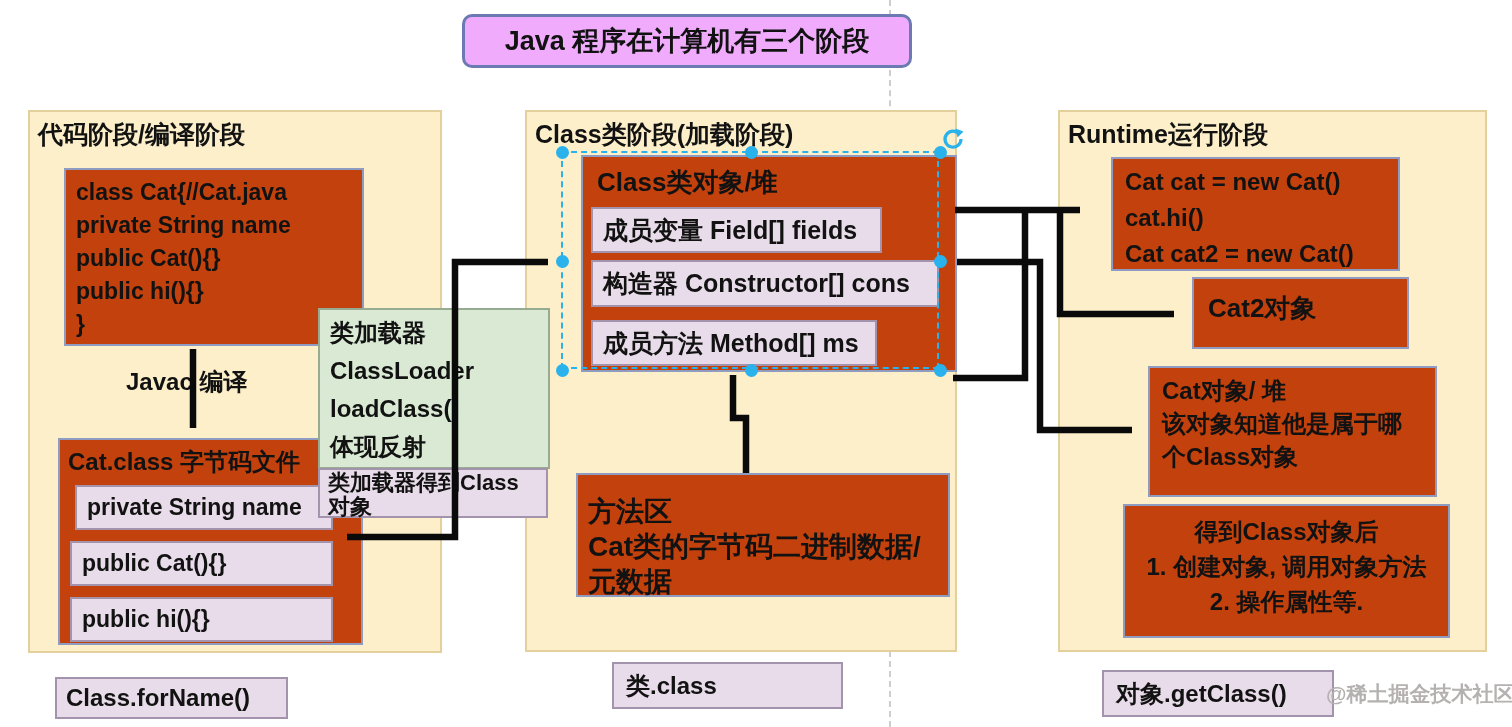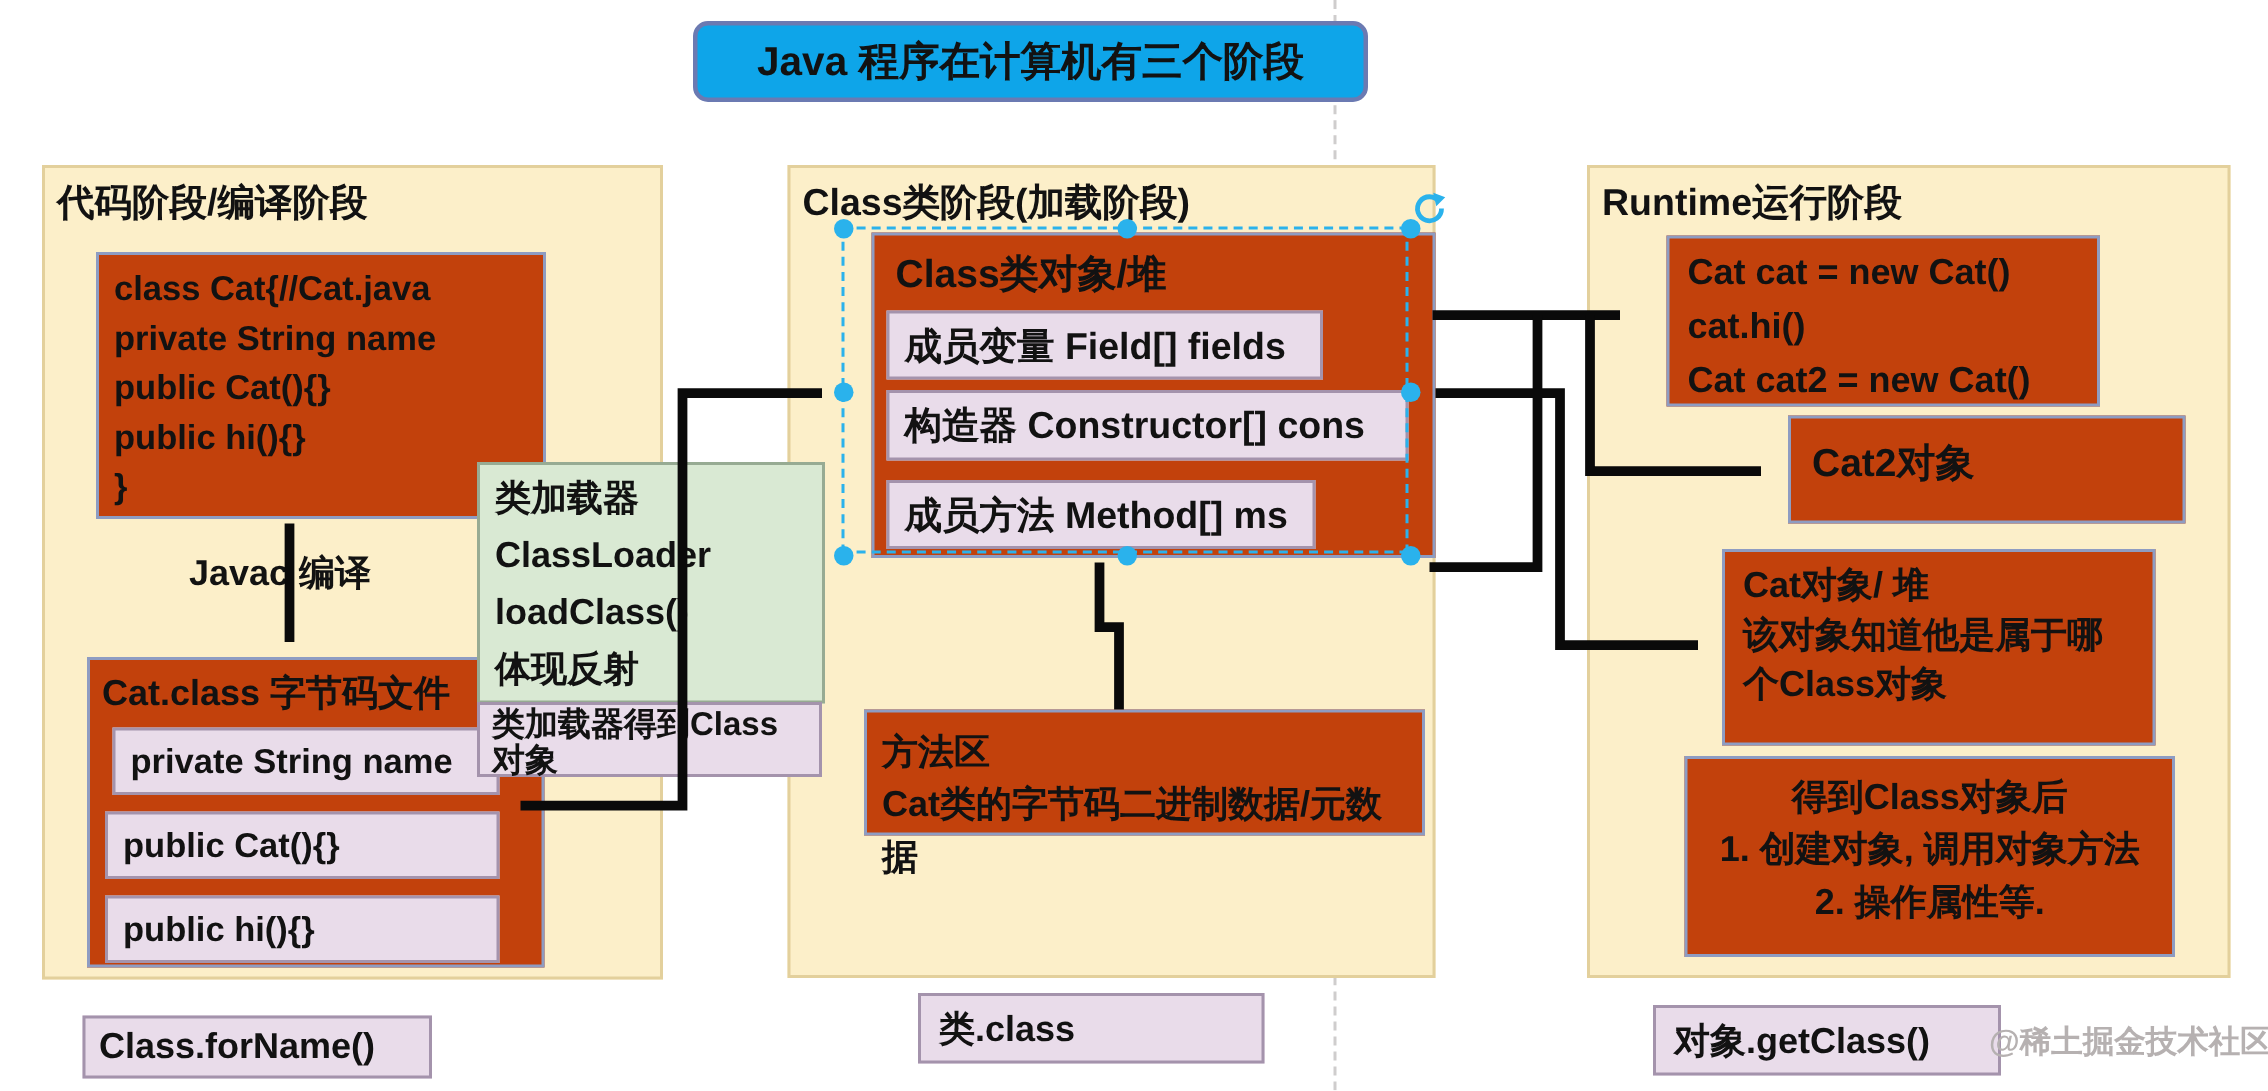--- a/index.html
+++ b/index.html
@@ -8,21 +8,21 @@
     font-family:"Liberation Sans","DejaVu Sans",sans-serif;font-weight:700;color:#121212;
   }
   .abs{position:absolute;box-sizing:border-box;}
   .guide{position:absolute;top:0;left:889px;width:0;height:727px;border-left:2px dashed #cfcdcd;z-index:0;}
   .panel{background:#fcefc9;border:2px solid #e3d09c;z-index:1;}
   .panel-title{position:absolute;left:8px;top:6px;font-size:25px;white-space:nowrap;}
   .bluebox{background:#c2410c;border:2px solid #8e9cc2;z-index:2;margin-left:16px;}
   .pinkbox{background:#e9dcea;border:2px solid #a493ac;z-index:2;}
   .greenbox{background:#d9e9d3;border:2px solid #97ab93;z-index:3;}
   .titlepill{
-    left:462px;top:14px;width:450px;height:54px;background:#0ea5e9;border:3px solid #6b7ab2;
+    left:462px;top:14px;width:450px;height:54px;background:#f0abfc;border:3px solid #6b7ab2;
     border-radius:10px;display:flex;align-items:center;justify-content:center;font-size:27px;z-index:3;
   }
   .codeline{white-space:nowrap;}
   .memberrow{display:flex;align-items:center;padding-left:10px;white-space:nowrap;}
   .arrows{position:absolute;left:0;top:0;z-index:4;pointer-events:none;}
   .arrows path{stroke:#0a0a0a;stroke-width:6.5;fill:none;}
   .selbox{border:2px dashed #2ab2ec;z-index:5;pointer-events:none;}
   .handle{position:absolute;width:13px;height:13px;border-radius:50%;background:#2ab2ec;z-index:6;}
   .rotate{position:absolute;left:941px;top:127px;width:24px;height:24px;z-index:6;}
   .watermark{color:#b6b1b1;font-size:21px;white-space:nowrap;z-index:3;font-weight:700;}
@@ -72,36 +72,36 @@
     <div class="panel-title">Class类阶段(加载阶段)</div>
   </div>
 
   <div class="abs bluebox" style="left:565px;top:155px;width:376px;height:217px;padding-left:26px;">
     <div class="abs" style="left:14px;top:8px;font-size:26px;white-space:nowrap;">Class类对象/堆</div>
     <div class="abs pinkbox memberrow" style="left:8px;top:50px;width:291px;height:46px;font-size:25px;">成员变量 Field[] fields</div>
     <div class="abs pinkbox memberrow" style="left:8px;top:103px;width:348px;height:47px;font-size:25px;">构造器 Constructor[] cons</div>
     <div class="abs pinkbox memberrow" style="left:8px;top:163px;width:286px;height:46px;font-size:25px;">成员方法 Method[] ms</div>
   </div>
 
-  <div class="abs bluebox" style="left:560px;top:473px;width:374px;height:84px;padding:9px 10px;font-size:24px;line-height:35px;">
+  <div class="abs bluebox" style="left:560px;top:473px;width:374px;height:124px;padding:19px 10px;font-size:28px;line-height:35px;">
     <div>方法区</div>
     <div>Cat类的字节码二进制数据/元数据</div>
   </div>
 
   <div class="abs panel" style="left:1058px;top:110px;width:429px;height:542px;">
     <div class="panel-title">Runtime运行阶段</div>
   </div>
 
   <div class="abs bluebox" style="left:1095px;top:157px;width:289px;height:114px;padding:5px 12px;font-size:24px;line-height:36px;">
     <div class="codeline">Cat cat = new Cat()</div>
     <div class="codeline">cat.hi()</div>
     <div class="codeline">Cat cat2 = new Cat()</div>
   </div>
 
-  <div class="abs bluebox" style="left:1176px;top:277px;width:265px;height:72px;padding:12px 14px;font-size:26px;">Cat2对象</div>
+  <div class="abs bluebox" style="left:1176px;top:277px;width:217px;height:72px;padding:12px 14px;font-size:26px;">Cat2对象</div>
 
   <div class="abs bluebox" style="left:1132px;top:366px;width:289px;height:131px;padding:6px 12px;font-size:24px;line-height:33px;">
     <div>Cat对象/ 堆</div>
     <div>该对象知道他是属于哪个Class对象</div>
   </div>
 
   <div class="abs bluebox" style="left:1107px;top:504px;width:327px;height:134px;padding:8px 12px;font-size:24px;line-height:35px;text-align:center;">
     <div class="codeline">得到Class对象后</div>
     <div class="codeline">1. 创建对象, 调用对象方法</div>
     <div class="codeline">2. 操作属性等.</div>

